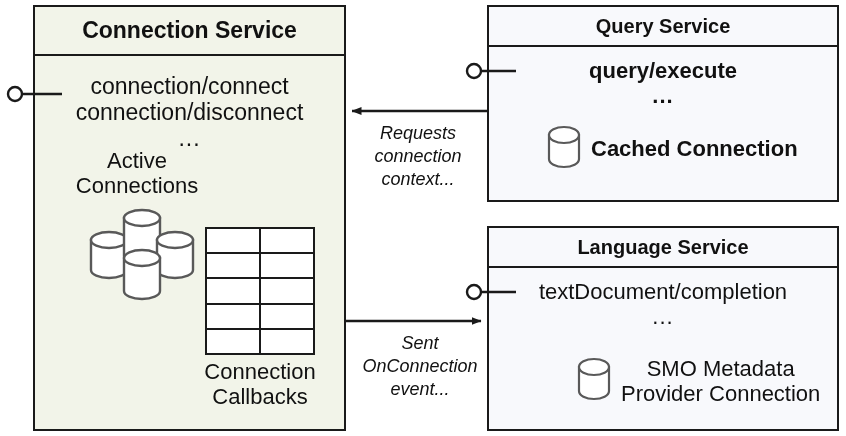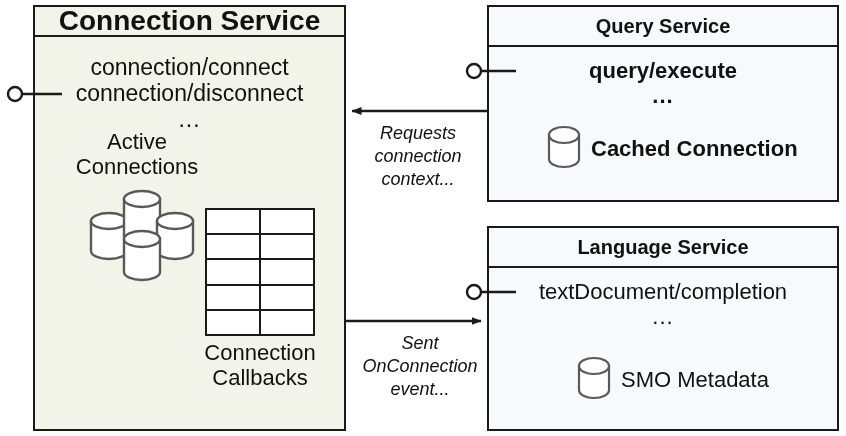--- a/index.html
+++ b/index.html
@@ -40,22 +40,22 @@
 
   
   #connection-service {
     left: 33px;
     top: 5px;
     width: 313px;
     height: 426px;
     background: #f2f4e9;
   }
   #connection-service .comp-header {
-    height: 30px;
-    font-size: 28px;
+    height: 49px;
+    font-size: 23px;
   }
   #connection-service .comp-body { height: 381px; }
 
   
   #query-service {
     left: 487px;
     top: 5px;
     width: 352px;
     height: 197px;
     background: #f8f9fc;
@@ -314,20 +314,21 @@
         <span>
           <svg width="34" height="44" viewBox="0 0 34 44">
             <g fill="#ffffff" stroke="#595959" stroke-width="2.2">
               <path d="M2,10 L2,34 a15,8 0 0 0 30,0 L32,10 Z"></path>
               <ellipse cx="17" cy="10" rx="15" ry="8"></ellipse>
             </g>
           </svg>
         </span>
         <span class="artifact-label">
           <span style="display:block">SMO Metadata</span>
+          <span style="display:block">Provider Connection</span>
         </span>
       </div>
 
     </div>
   </div>
 
   <svg class="connector-svg">
     <defs>
       <marker id="arrowhead" markerWidth="10" markerHeight="8" refX="9.5" refY="4" orient="auto" markerUnits="userSpaceOnUse">
         <path d="M0,0 L10,4 L0,8 Z" fill="#1a1a1a"></path>

